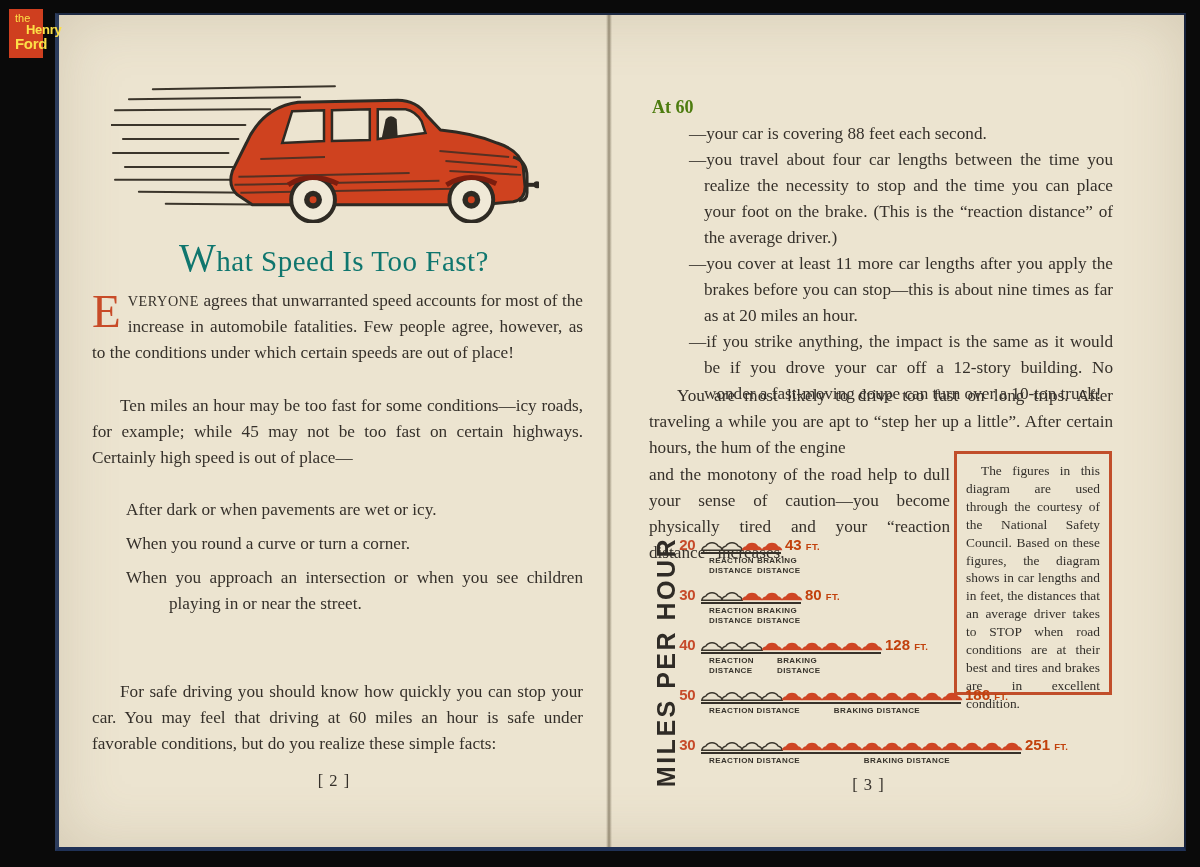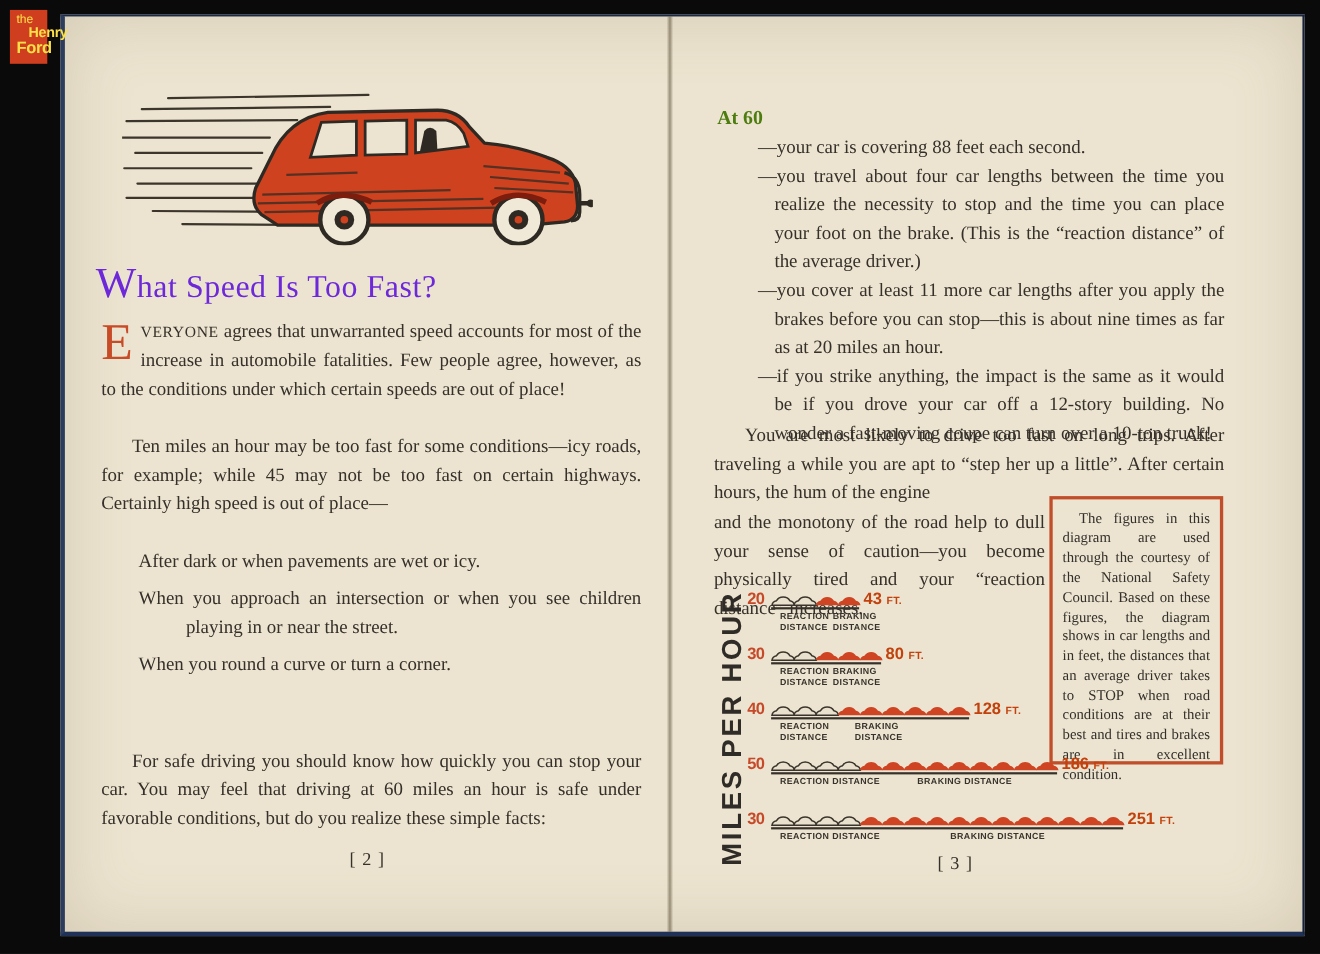--- a/index.html
+++ b/index.html
@@ -35,22 +35,22 @@
   .logo .l-ford  { display:block; font-size:15px; font-weight:bold; margin-left:2px; margin-top:0; letter-spacing:-.3px; }
 
   
   p, .cond, .fact { font-size:17.2px; line-height:26px; text-align:justify; }
   .indent { text-indent:28px; }
 
   
   .car-art { position:absolute; left:52px; top:58px; width:428px; height:150px; }
 
   .title {
-    position:absolute; left:28px; top:220px; width:494px; 
-    font-size:29px; font-weight:normal; letter-spacing:.5px; color:#6d28d9;
+    position:absolute; left:28px; top:220px; width:494px; text-align:center;
+    font-size:29px; font-weight:normal; letter-spacing:.5px; color:#0f766e;
   }
   .title::first-letter { font-size:39px; }
 
   .intro { position:absolute; left:33px; top:273px; width:491px; }
   .dropcap {
     float:left; font-size:47px; line-height:40px; color:#c84b28;
     margin:3px 7px 0 0;
   }
   .lead-caps { font-size:14.2px; letter-spacing:.6px; }
 
@@ -176,22 +176,22 @@
 
       <p class="intro">
         <span class="dropcap">E</span><span class="lead-caps">VERYONE</span>
         <span>agrees that unwarranted speed accounts for most of the increase in automobile fatalities.  Few people agree, however, as to the conditions under which certain speeds are out of place!</span>
       </p>
 
       <p class="para2 indent">Ten miles an hour may be too fast for some conditions—icy roads, for example; while 45 may not be too fast on certain highways.  Certainly high speed is out of place—</p>
 
       <div class="conditions">
         <div class="cond">After dark or when pavements are wet or icy.</div>
+        <div class="cond">When you round a curve or turn a corner.</div>
         <div class="cond">When you approach an intersection or when you see children playing in or near the street.</div>
-        <div class="cond">When you round a curve or turn a corner.</div>
       </div>
 
       <p class="para3 indent">For safe driving you should know how quickly you can stop your car.  You may feel that driving at 60 miles an hour is safe under favorable conditions, but do you realize these simple facts:</p>
 
       <div class="pagenum pagenum-left">[ 2 ]</div>
     </div>
 
     <div class="page page-right">
 
       <div class="rp-head">At 60</div>

